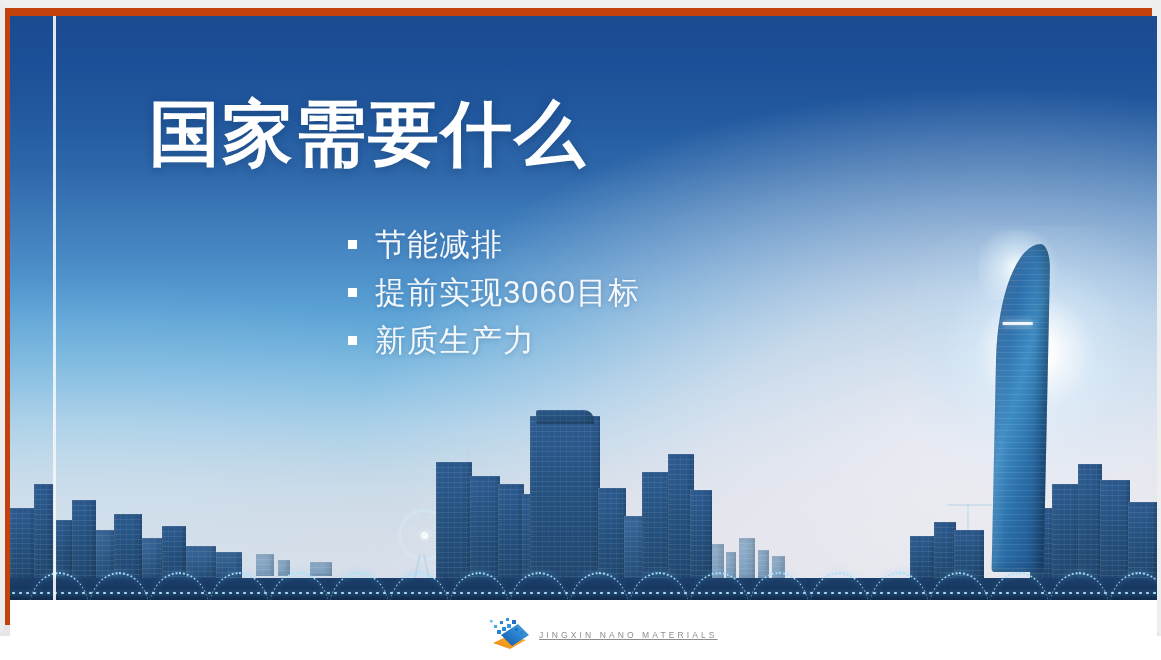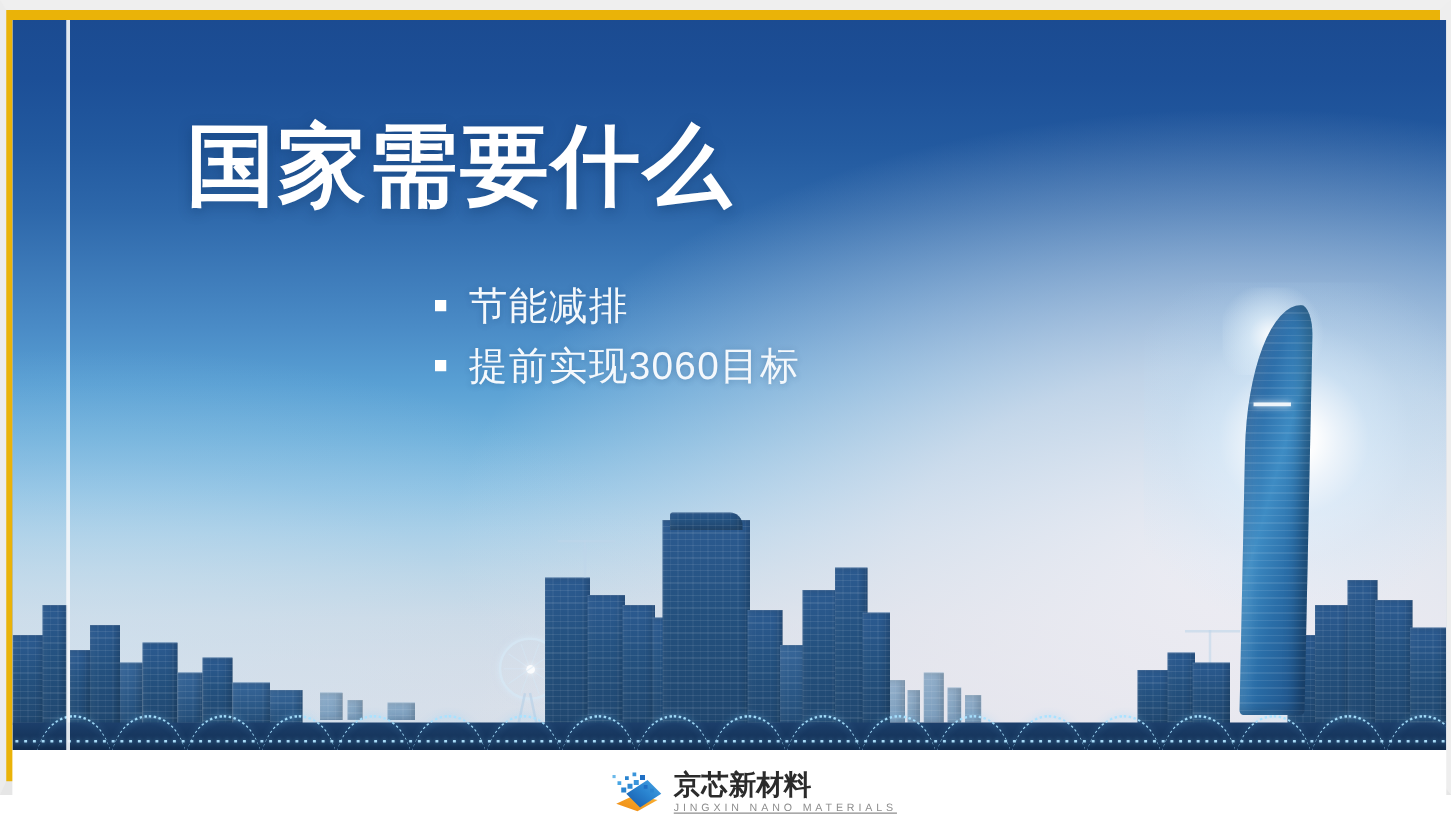--- a/index.html
+++ b/index.html
@@ -15,21 +15,21 @@
     font-family: "Liberation Sans", "DejaVu Sans", sans-serif;
   }
 
   
   #slide-page {
     position: absolute;
     left: 0;
     top: 0;
     width: 1161px;
     height: 636px;
-    background: #eab308;
+    background: #c2410c;
     box-sizing: border-box;
     border-left: 5px solid #ececec;
     border-top: 8px solid #efefef;
     border-right: 9px solid #eeeeee;
     border-bottom: 11px solid #e6e6e6;
   }
   #page-surface {
     position: absolute;
     left: 5px;
     top: 8px;
@@ -495,20 +495,24 @@
 
       <ul id="bullet-list">
         <li>
           <span class="bullet-marker"></span>
           <span>节能减排</span>
         </li>
         <li>
           <span class="bullet-marker"></span>
           <span>提前实现3060目标</span>
         </li>
+        <li>
+          <span class="bullet-marker"></span>
+          <span>新质生产力</span>
+        </li>
       </ul>
     </div>
 
     <div id="footer">
       <div id="logo">
         <svg id="logo-mark" viewBox="0 0 44 36">
           <defs>
             <linearGradient id="gblue" x1="0" y1="1" x2="1" y2="0">
               <stop offset="0%" stop-color="#1557a8"></stop>
               <stop offset="55%" stop-color="#2a84d0"></stop>
@@ -529,20 +533,19 @@
           <rect x="19" y="8" width="4" height="4" fill="#3a94da"></rect>
           <rect x="24" y="4" width="4" height="4" fill="#1f6fc4"></rect>
           <rect x="6" y="9" width="3" height="3" fill="#49a6e4"></rect>
           <rect x="12" y="5" width="3" height="3" fill="#2a84d0"></rect>
           <rect x="18" y="2" width="3" height="3" fill="#3a94da"></rect>
           <rect x="2" y="4" width="2.5" height="2.5" fill="#6bb9ea"></rect>
           <rect x="27" y="12" width="3" height="3" fill="#1f6fc4"></rect>
           <rect x="32" y="15" width="3" height="3" fill="#2a84d0"></rect>
         </svg>
         <span id="logo-text">
-          <span id="logo-name">京芯新材料</span>
           <span id="logo-tagline">JINGXIN NANO MATERIALS</span>
         </span>
       </div>
     </div>
 
   </div>
 </div>
 
 </body></html>

